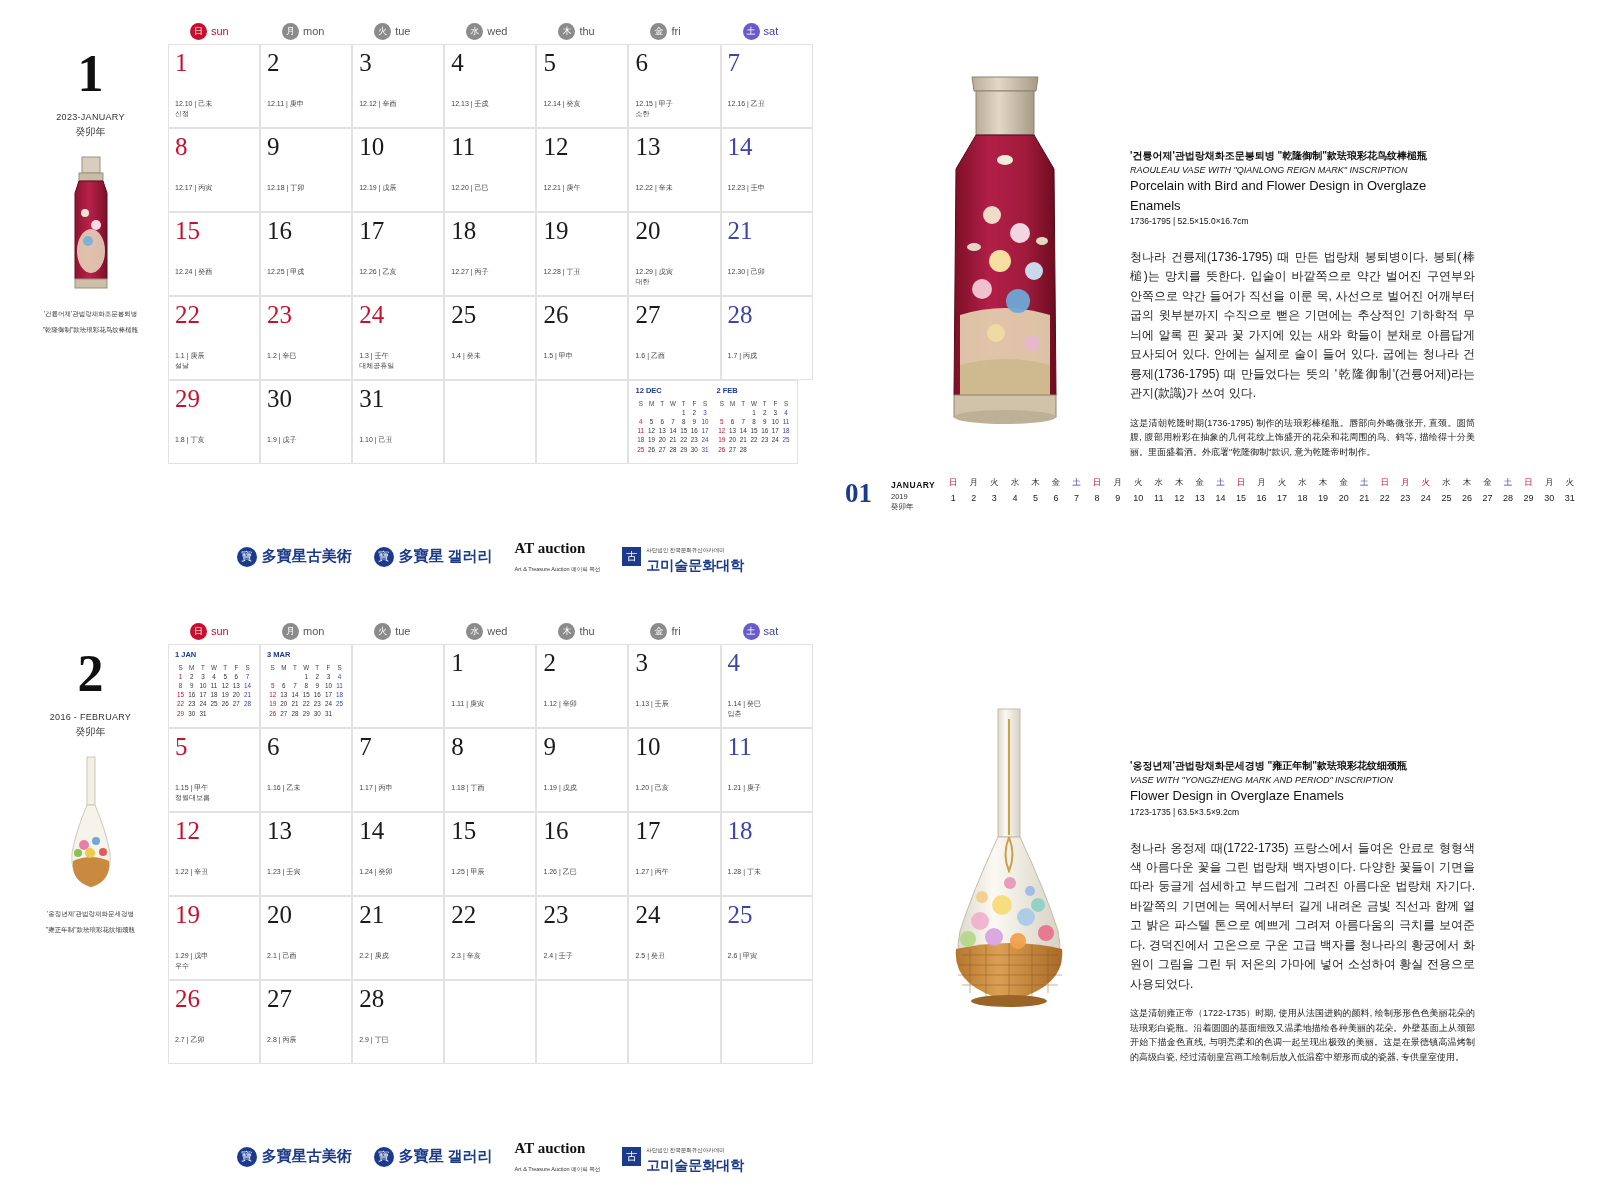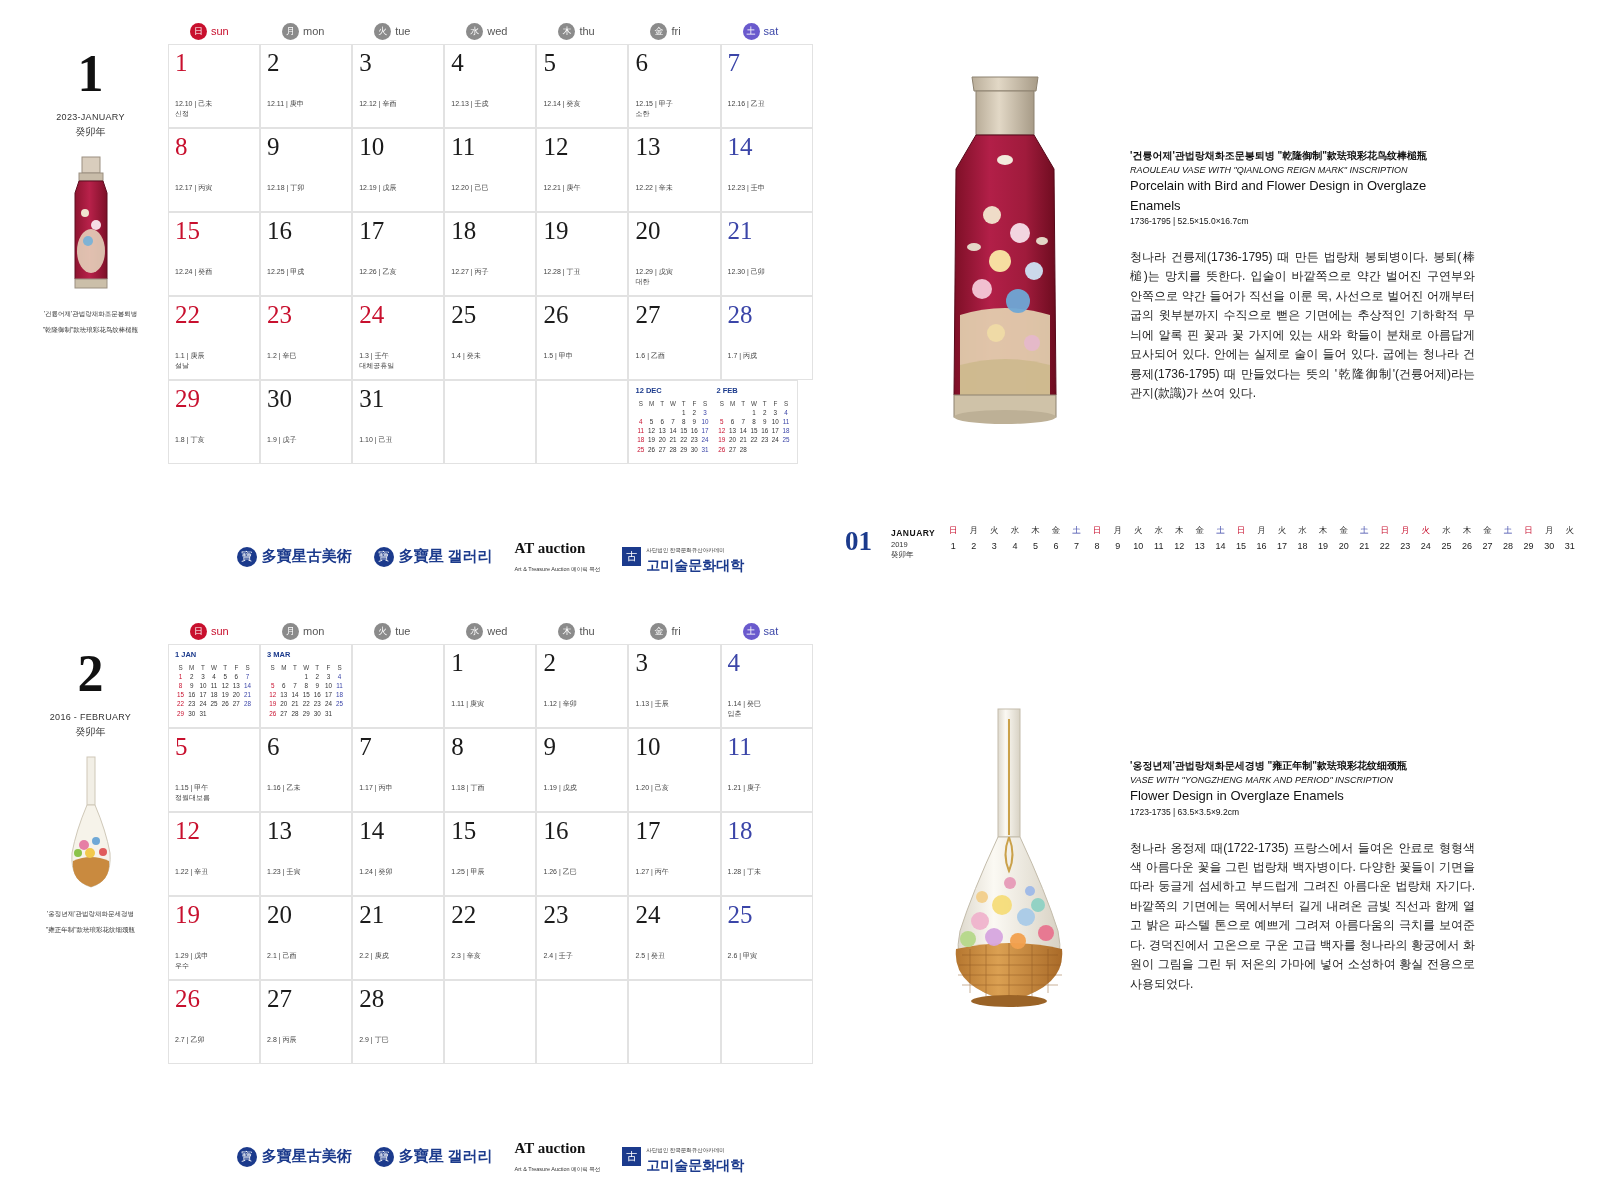--- a/index.html
+++ b/index.html
@@ -71,21 +71,21 @@
   .txt{position:absolute;left:310px;top:148px;width:345px;}
   .t-ko{font-size:10px;font-weight:bold;color:#111;line-height:1.5;}
   .t-en-i{font-size:9px;font-style:italic;color:#111;margin-top:2px;}
   .t-en{font-size:13px;color:#111;line-height:1.5;margin-top:1px;}
   .t-dim{font-size:8.5px;color:#111;margin-top:1px;}
   .body-ko{font-size:12px;color:#222;line-height:1.62;margin-top:22px;text-align:justify;}
   .body-cn{font-size:9px;color:#222;line-height:1.62;margin-top:12px;text-align:justify;}
 
   
   .strip{position:absolute;left:845px;width:735px;height:46px;}
-  .strip1{top:522px;}
+  .strip1{top:474px;}
   .snum{font-size:27px;font-weight:bold;color:#1b3a8c;font-family:"Liberation Serif",serif;position:absolute;left:0;top:4px;}
   .sname{position:absolute;left:46px;top:6px;font-size:8.5px;font-weight:bold;letter-spacing:.5px;color:#111;}
   .syear{position:absolute;left:46px;top:18px;font-size:7.5px;color:#333;}
   .sganji{position:absolute;left:46px;top:28px;font-size:7.5px;color:#333;}
   .sdays{position:absolute;left:98px;top:0;right:0;}
   .sdays .r{display:flex;}
   .sdays .c{flex:1;text-align:center;font-size:8.5px;line-height:16px;color:#333;}
   .sdays .c.sun{color:#c8102e;}
   .sdays .c.sat{color:#3b45a8;}
   .sdays .r2 .c{font-size:9px;color:#222;}
@@ -514,20 +514,21 @@
         <rect x="54" y="330" width="102" height="22" fill="#cfc2a8" stroke="#8d8270"></rect>
         <ellipse cx="105" cy="352" rx="51" ry="7" fill="#bdb096"></ellipse>
       </svg>
     </div>
     <div class="txt">
       <div class="t-ko">'건륭어제'관법랑채화조문봉퇴병 "乾隆御制"款珐琅彩花鸟纹棒槌瓶</div>
       <div class="t-en-i">RAOULEAU VASE WITH "QIANLONG REIGN MARK" INSCRIPTION</div>
       <div class="t-en">Porcelain with Bird and Flower Design in Overglaze Enamels</div>
       <div class="t-dim">1736-1795 | 52.5×15.0×16.7cm</div>
       <div class="body-ko">청나라 건륭제(1736-1795) 때 만든 법랑채 봉퇴병이다. 봉퇴(棒槌)는 망치를 뜻한다. 입술이 바깥쪽으로 약간 벌어진 구연부와 안쪽으로 약간 들어가 직선을 이룬 목, 사선으로 벌어진 어깨부터 굽의 윗부분까지 수직으로 뻗은 기면에는 추상적인 기하학적 무늬에 알록 핀 꽃과 꽃 가지에 있는 새와 학들이 분채로 아름답게 묘사되어 있다. 안에는 실제로 술이 들어 있다. 굽에는 청나라 건륭제(1736-1795) 때 만들었다는 뜻의 '乾隆御制'(건륭어제)라는 관지(款識)가 쓰여 있다.</div>
+      <div class="body-cn">这是清朝乾隆时期(1736-1795) 制作的珐琅彩棒槌瓶。唇部向外略微张开, 直颈。圆筒腹, 腹部用粉彩在抽象的几何花纹上饰盛开的花朵和花周围的鸟、鹤等, 描绘得十分美丽。里面盛着酒。外底署"乾隆御制"款识, 意为乾隆帝时制作。</div>
     </div>
   </div>
 
   <div class="strip strip1">
     <div class="snum">01</div>
     <div class="sname">JANUARY</div>
     <div class="syear">2019</div>
     <div class="sganji">癸卯年</div>
     <div class="sdays" id="strip1">
         <div class="r r1">
@@ -1007,16 +1008,17 @@
         </g>
         <ellipse cx="99" cy="296" rx="38" ry="6" fill="#9a6327"></ellipse>
       </svg>
     </div>
     <div class="txt" style="top:158px;">
       <div class="t-ko">'옹정년제'관법랑채화문세경병 "雍正年制"款珐琅彩花纹细颈瓶</div>
       <div class="t-en-i">VASE WITH "YONGZHENG MARK AND PERIOD" INSCRIPTION</div>
       <div class="t-en">Flower Design in Overglaze Enamels</div>
       <div class="t-dim">1723-1735 | 63.5×3.5×9.2cm</div>
       <div class="body-ko">청나라 옹정제 때(1722-1735) 프랑스에서 들여온 안료로 형형색색 아름다운 꽃을 그린 법랑채 백자병이다. 다양한 꽃들이 기면을 따라 둥글게 섬세하고 부드럽게 그려진 아름다운 법랑채 자기다. 바깥쪽의 기면에는 목에서부터 길게 내려온 금빛 직선과 함께 열고 밝은 파스텔 톤으로 예쁘게 그려져 아름다움의 극치를 보여준다. 경덕진에서 고온으로 구운 고급 백자를 청나라의 황궁에서 화원이 그림을 그린 뒤 저온의 가마에 넣어 소성하여 황실 전용으로 사용되었다.</div>
+      <div class="body-cn">这是清朝雍正帝（1722-1735）时期, 使用从法国进购的颜料, 绘制形形色色美丽花朵的珐琅彩白瓷瓶。沿着圆圆的基面细致又温柔地描绘各种美丽的花朵。外壁基面上从颈部开始下描金色直线, 与明亮柔和的色调一起呈现出极致的美丽。这是在景德镇高温烤制的高级白瓷, 经过清朝皇宫画工绘制后放入低温窑中塑形而成的瓷器, 专供皇室使用。</div>
     </div>
   </div>
 
 </div>
 
 </body></html>

